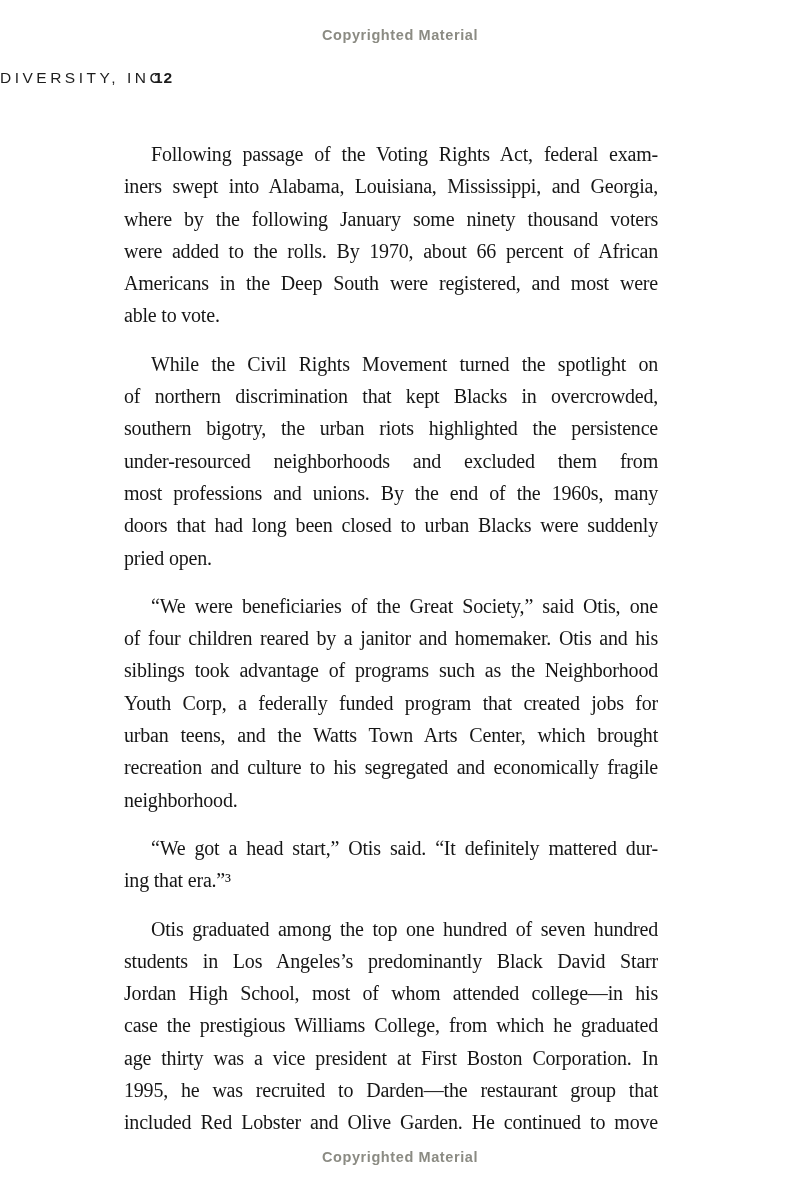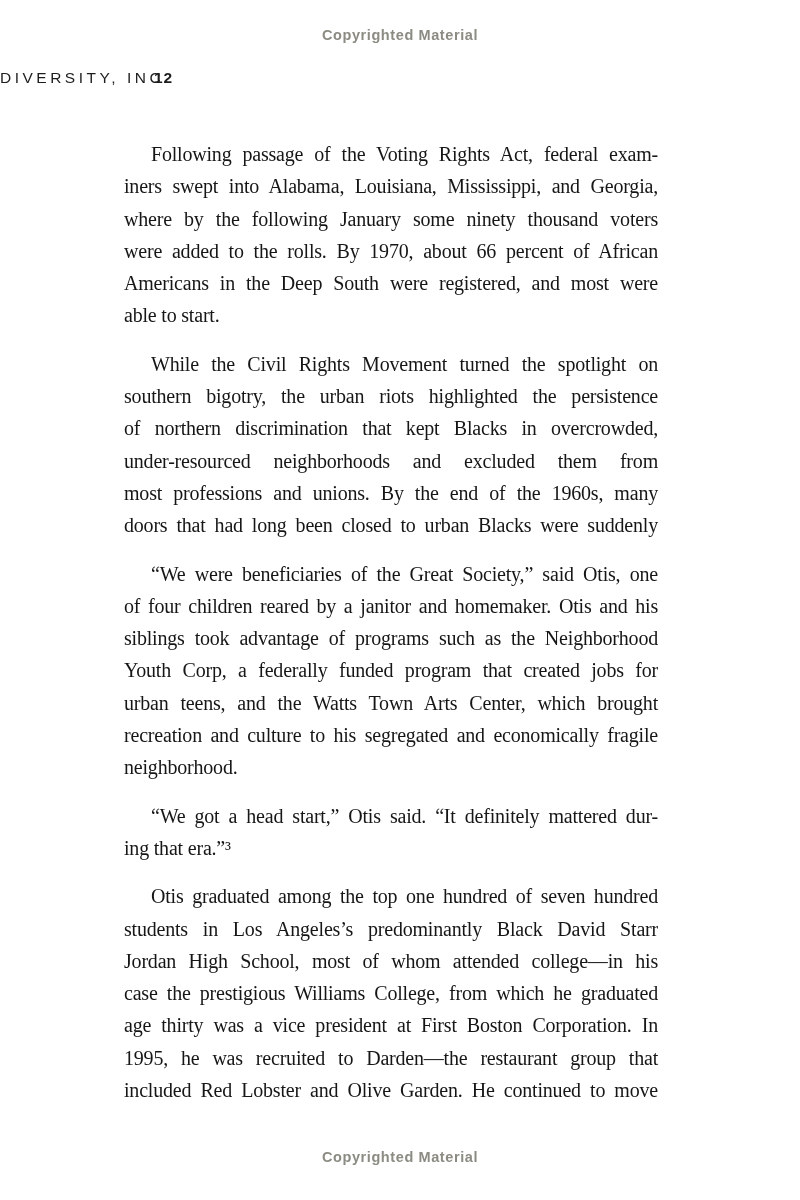--- a/index.html
+++ b/index.html
@@ -73,29 +73,30 @@
 
   <div class="running-header">DIVERSITY, INC.</div>
 
   <div class="body-text">
       <div class="paragraph">
         <div class="line first">Following passage of the Voting Rights Act, federal exam-</div>
         <div class="line">iners swept into Alabama, Louisiana, Mississippi, and Georgia,</div>
         <div class="line">where by the following January some ninety thousand voters</div>
         <div class="line">were added to the rolls. By 1970, about 66 percent of African</div>
         <div class="line">Americans in the Deep South were registered, and most were</div>
-        <div class="line last">able to start.</div>
+        <div class="line last">able to vote.</div>
       </div>
       <div class="paragraph">
         <div class="line first">While the Civil Rights Movement turned the spotlight on</div>
+        <div class="line">of northern discrimination that kept Blacks in overcrowded,</div>
         <div class="line">southern bigotry, the urban riots highlighted the persistence</div>
-        <div class="line">of northern discrimination that kept Blacks in overcrowded,</div>
         <div class="line">under-resourced neighborhoods and excluded them from</div>
         <div class="line">most professions and unions. By the end of the 1960s, many</div>
         <div class="line">doors that had long been closed to urban Blacks were suddenly</div>
+        <div class="line last">pried open.</div>
       </div>
       <div class="paragraph">
         <div class="line first">“We were beneficiaries of the Great Society,” said Otis, one</div>
         <div class="line">of four children reared by a janitor and homemaker. Otis and his</div>
         <div class="line">siblings took advantage of programs such as the Neighborhood</div>
         <div class="line">Youth Corp, a federally funded program that created jobs for</div>
         <div class="line">urban teens, and the Watts Town Arts Center, which brought</div>
         <div class="line">recreation and culture to his segregated and economically fragile</div>
         <div class="line last">neighborhood.</div>
       </div>

